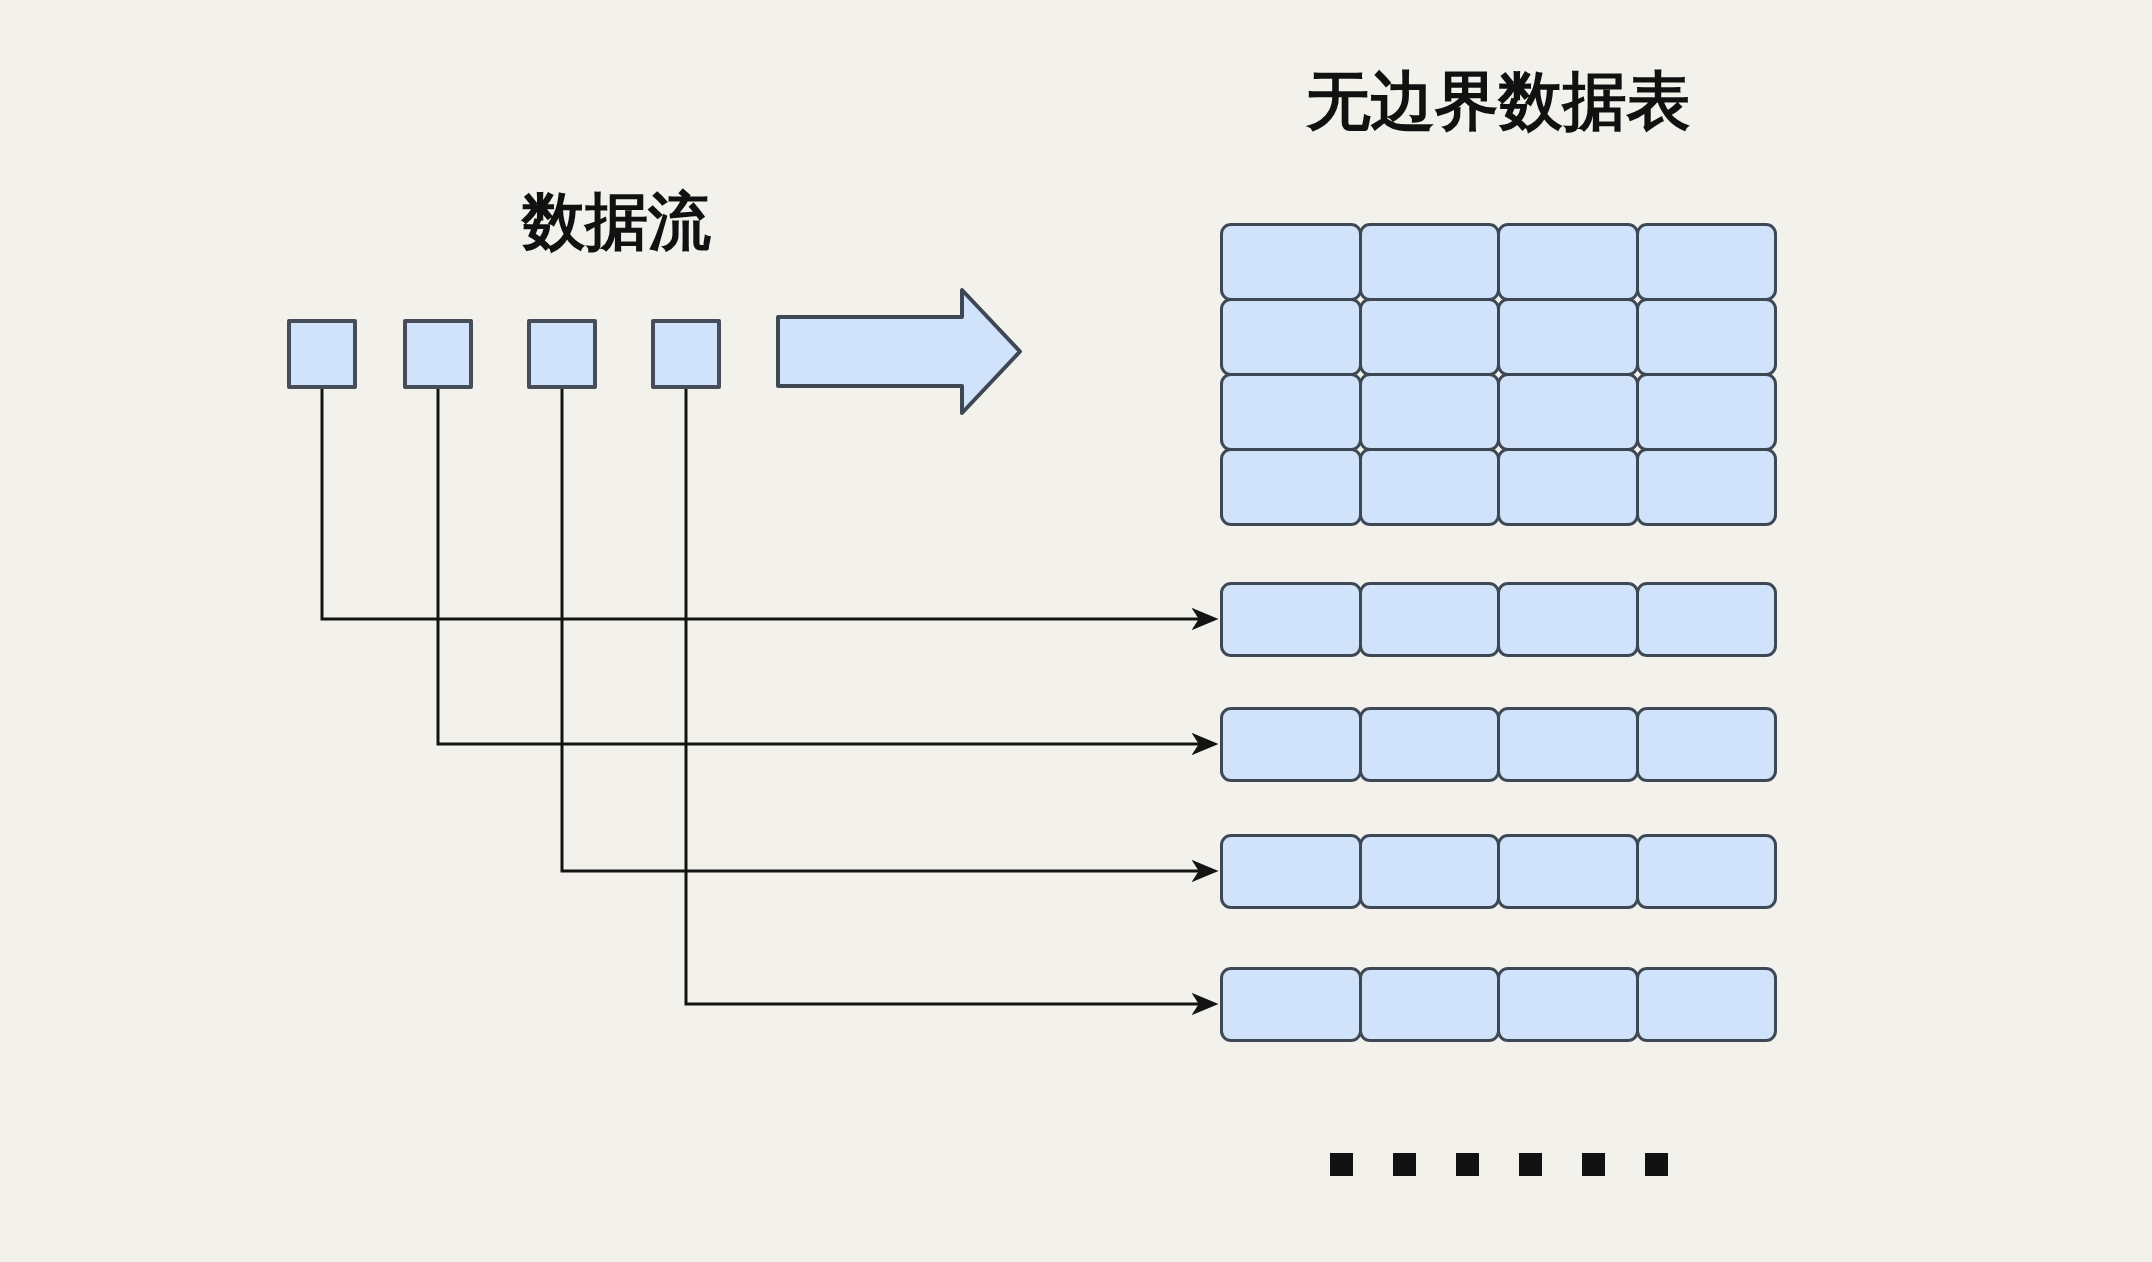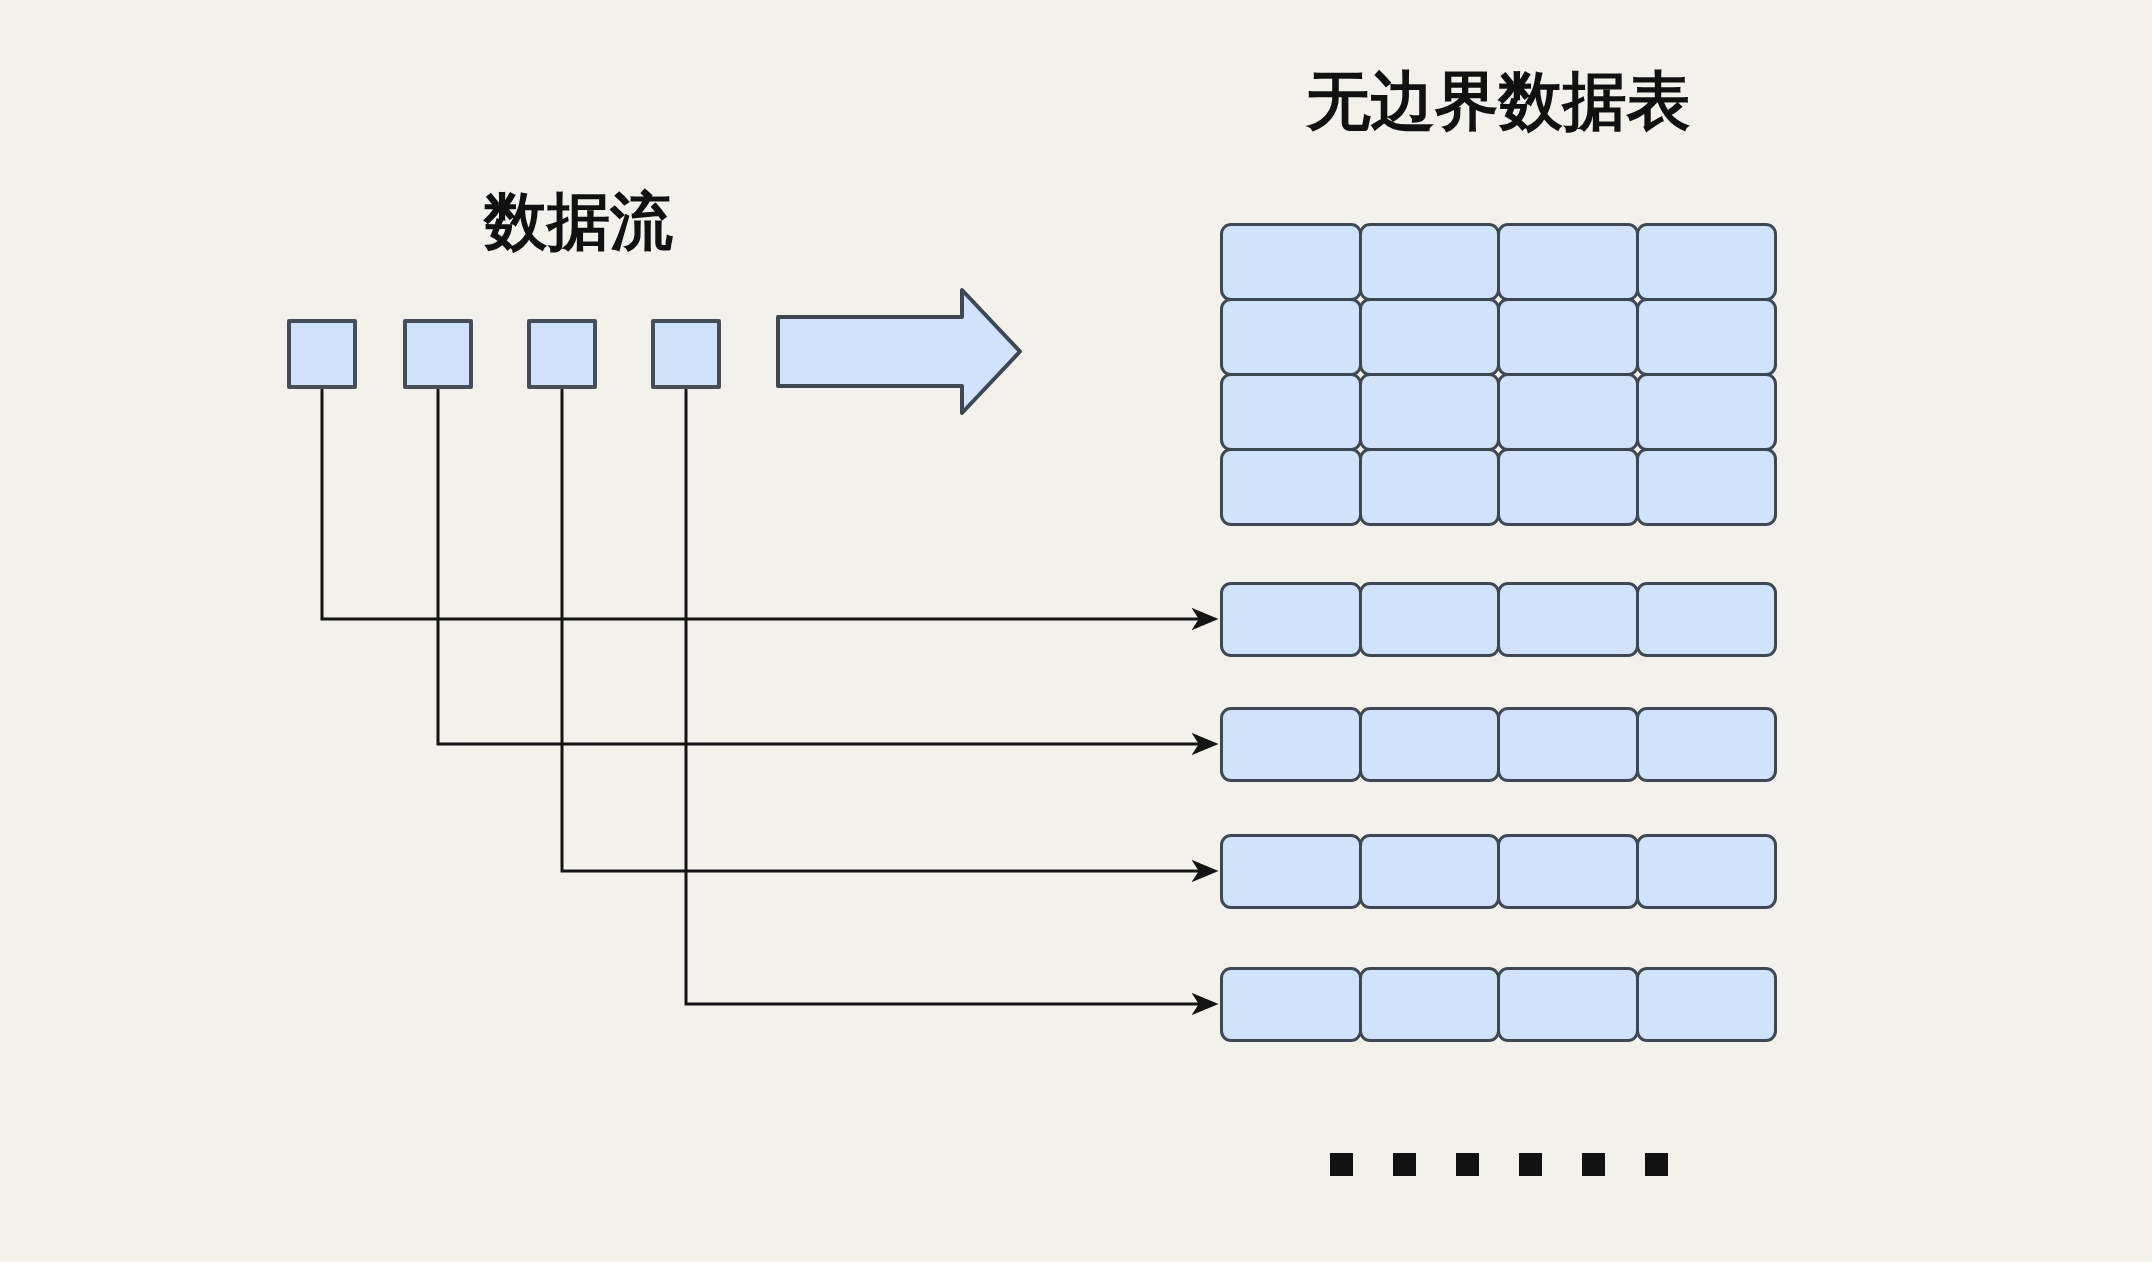--- a/index.html
+++ b/index.html
@@ -9,21 +9,21 @@
   *{margin:0;padding:0;box-sizing:border-box;}
   html,body{width:2152px;height:1262px;}
   body{background:var(--bg);font-family:"Liberation Sans",sans-serif;position:relative;overflow:hidden;}
   .canvas{position:absolute;inset:0;}
   .title{
     position:absolute;left:1220px;top:68px;width:557px;
     text-align:center;font-size:64px;font-weight:600;color:var(--text);
     line-height:1.05;letter-spacing:0px;white-space:nowrap;
   }
   .stream-label{
-    position:absolute;left:484px;top:190px;
+    position:absolute;left:522px;top:190px;
     font-size:63px;font-weight:600;color:var(--text);line-height:1;white-space:nowrap;
   }
   .overlay{position:absolute;left:0;top:0;width:2152px;height:1262px;pointer-events:none;}
   .connector-path{fill:none;stroke:var(--connector);stroke-width:3px;}
   .arrow-head{fill:var(--connector);}
   .flow-arrow{fill:var(--cell-fill);stroke:var(--cell-stroke);stroke-width:4px;stroke-linejoin:round;}
   .stream-square{
     position:absolute;width:70px;height:70px;
     background:var(--cell-fill);border:4px solid #474d58;border-radius:2px;
   }

